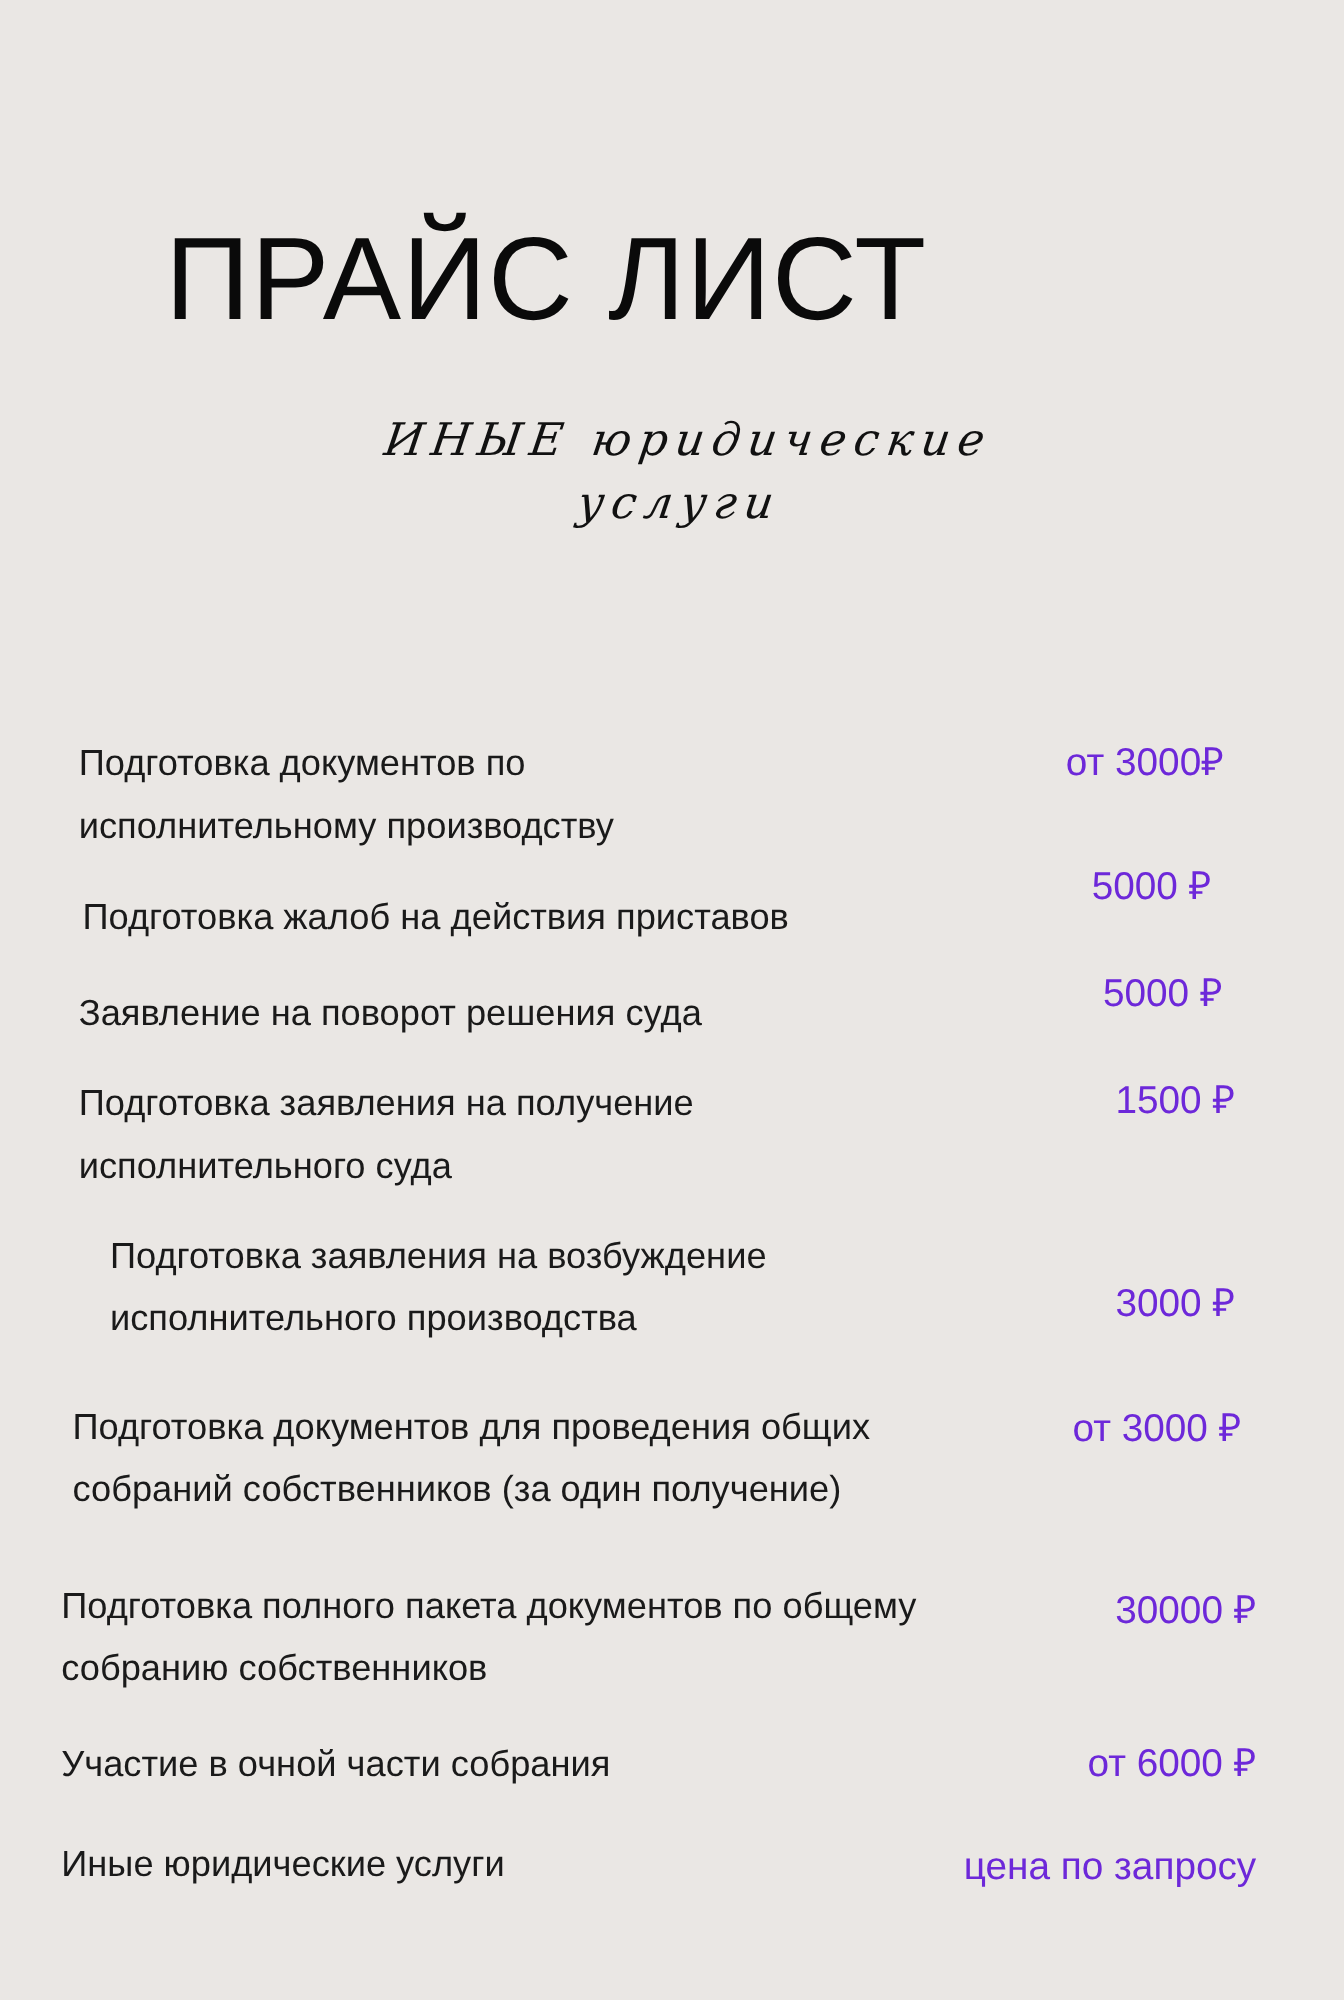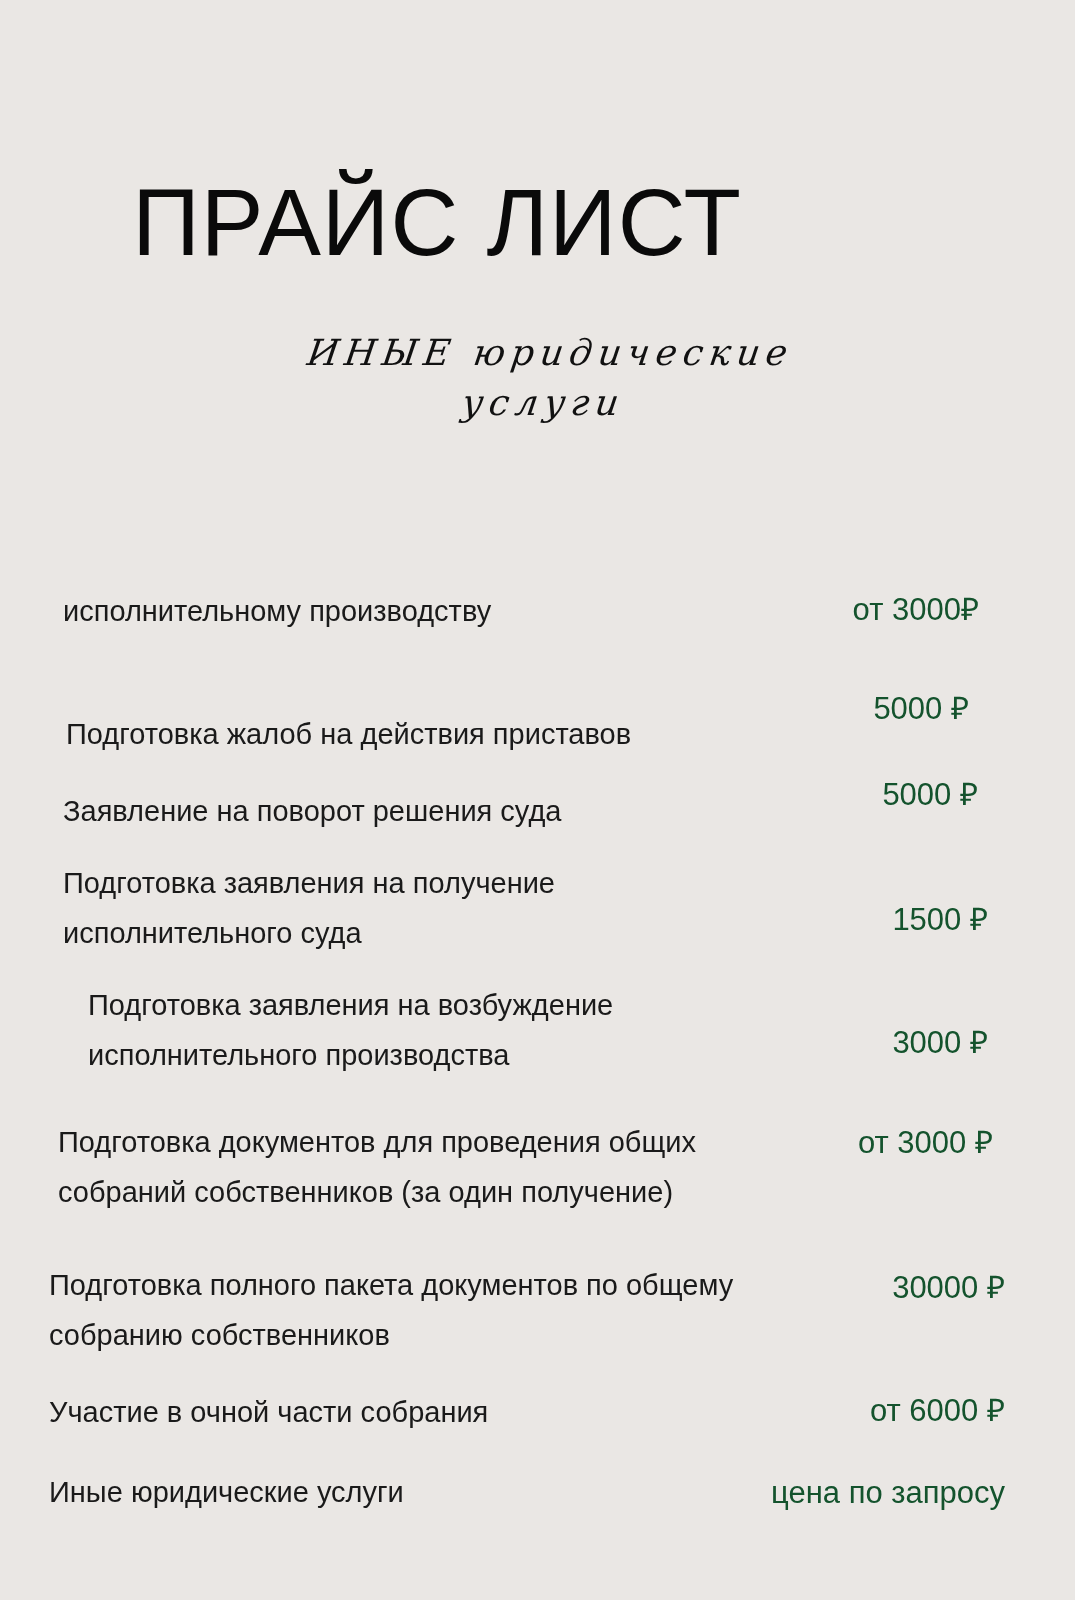--- a/index.html
+++ b/index.html
@@ -42,51 +42,52 @@
     font-size: 29px;
     line-height: 50px;
     color: #1a1a1a;
     white-space: nowrap;
   }
   .price {
     position: absolute;
     font-family: "Liberation Sans", sans-serif;
     font-size: 31px;
     line-height: 40px;
-    color: #14532d;
+    color: #6d28d9;
     white-space: nowrap;
     text-align: right;
   }
 </style>
 </head>
 <body>
 
 <div class="title">ПРАЙС ЛИСТ</div>
 <div class="subtitle">ИНЫЕ юридические услуги</div>
 
 <div class="item" style="left:63px; top:586px;">
+  <div>Подготовка документов по</div>
   <div>исполнительному производству</div>
 </div>
 <div class="price" style="right:96px; top:590px;">от 3000₽</div>
 
 <div class="item" style="left:66px; top:709px;">
   <div>Подготовка жалоб на действия приставов</div>
 </div>
 <div class="price" style="right:106px; top:689px;">5000 ₽</div>
 
 <div class="item" style="left:63px; top:786px;">
   <div>Заявление на поворот решения суда</div>
 </div>
 <div class="price" style="right:97px; top:775px;">5000 ₽</div>
 
 <div class="item" style="left:63px; top:858px;">
   <div>Подготовка заявления на получение</div>
   <div>исполнительного суда</div>
 </div>
-<div class="price" style="right:87px; top:860px;margin-top:40px;">1500 ₽</div>
+<div class="price" style="right:87px; top:860px;">1500 ₽</div>
 
 <div class="item" style="left:63px; top:980px;margin-left:25px;">
   <div>Подготовка заявления на возбуждение</div>
   <div>исполнительного производства</div>
 </div>
 <div class="price" style="right:87px; top:991px;margin-top:32px;">3000 ₽</div>
 
 <div class="item" style="left:58px; top:1117px;">
   <div>Подготовка документов для проведения общих</div>
   <div>собраний собственников (за один получение)</div>

